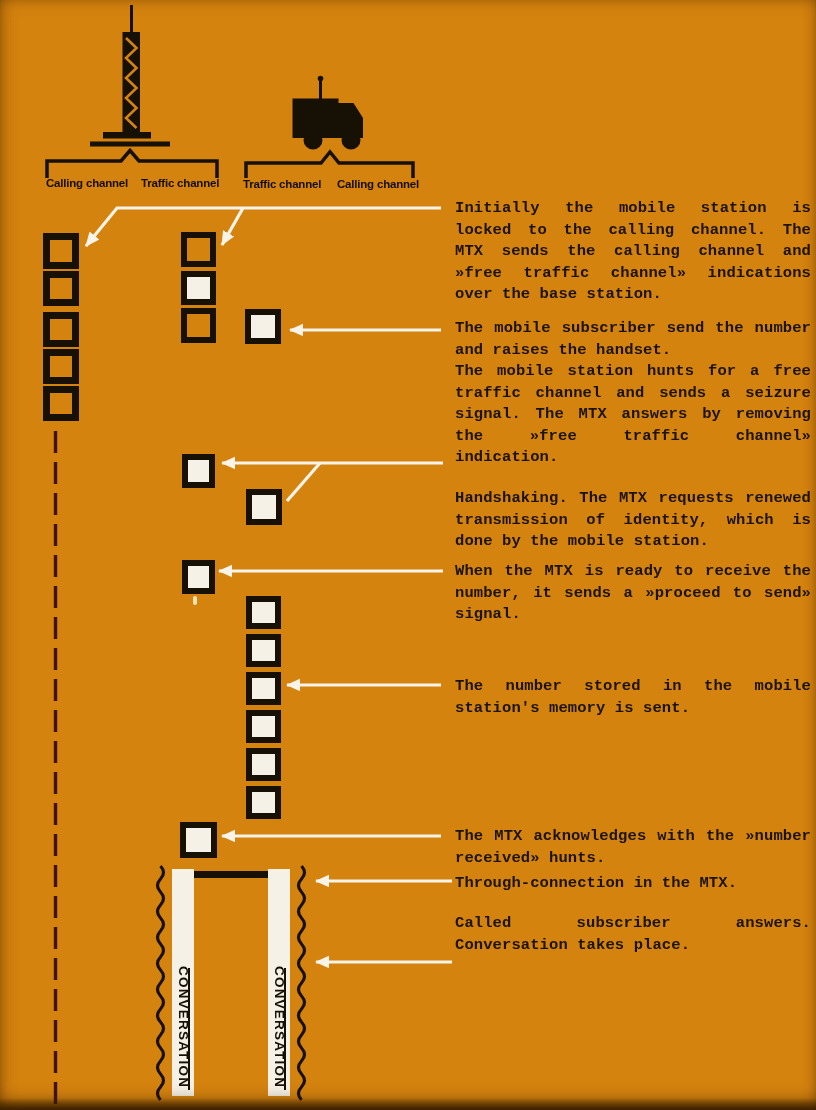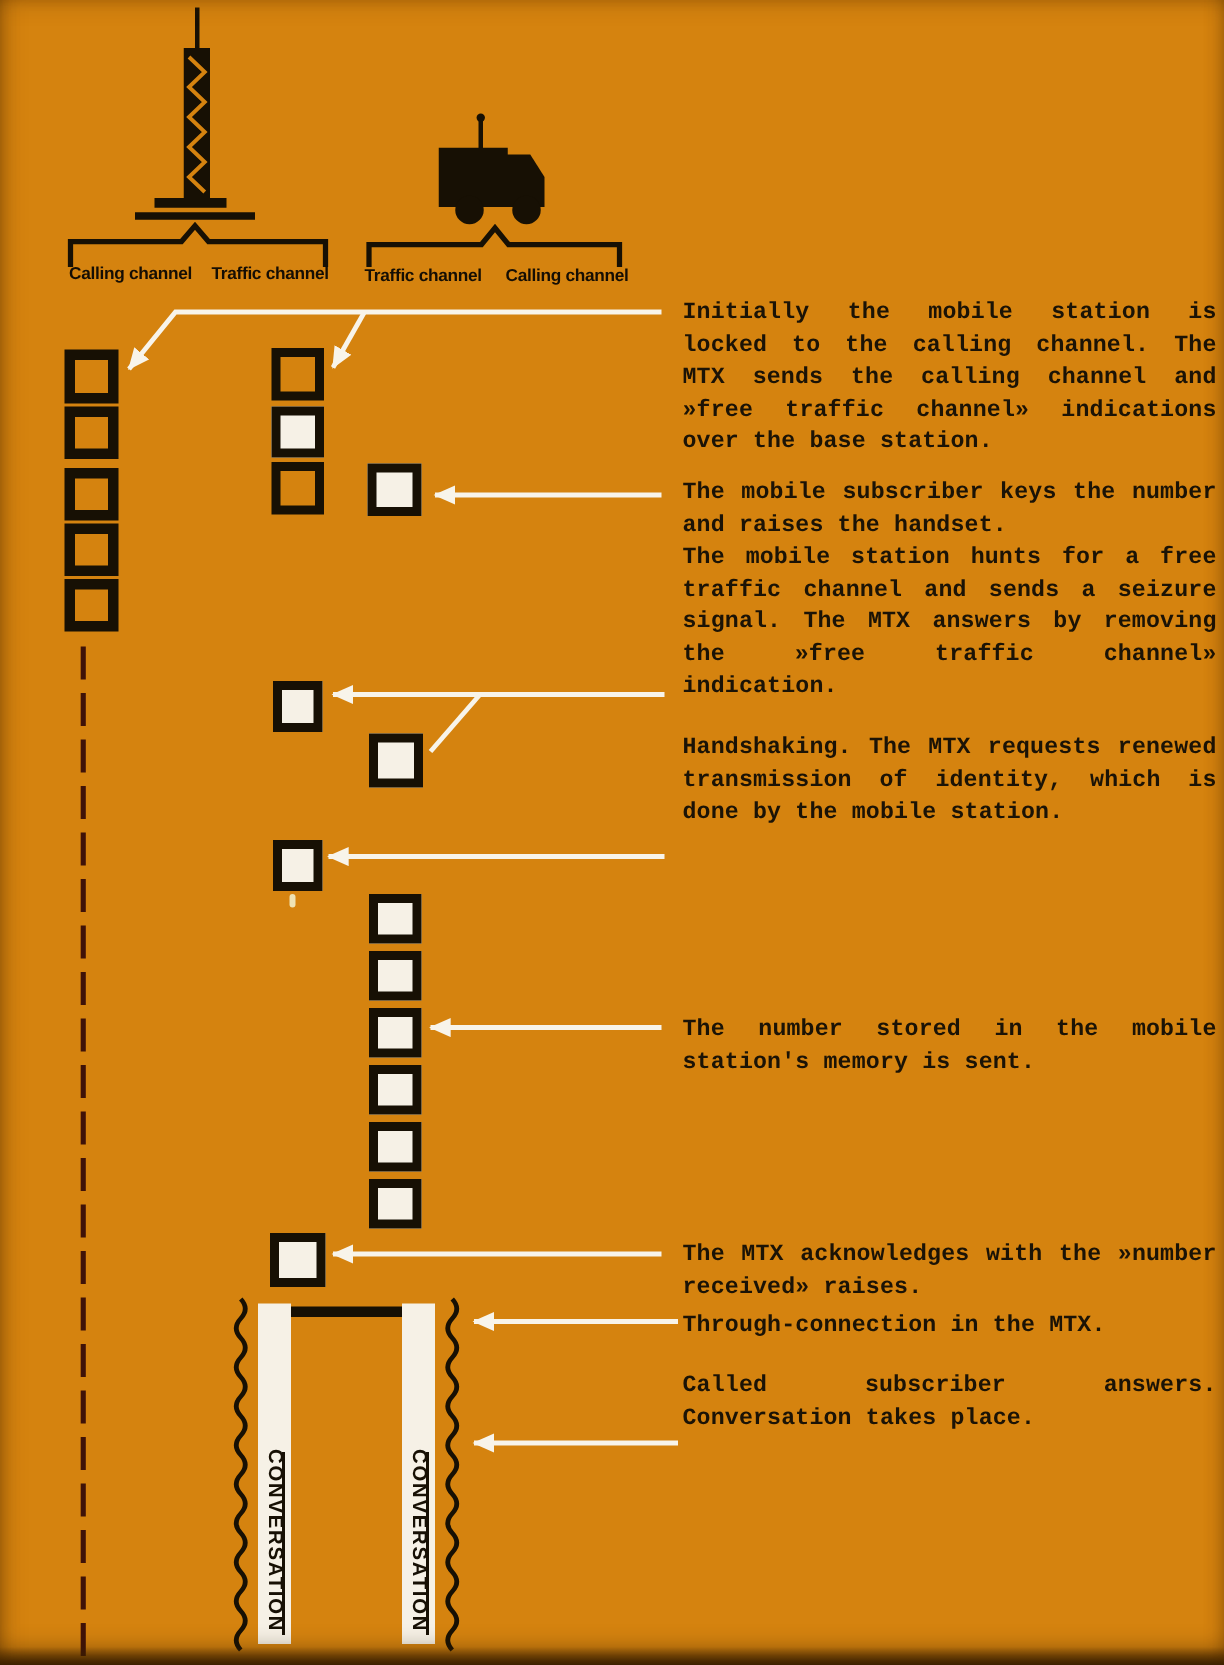--- a/index.html
+++ b/index.html
@@ -128,31 +128,34 @@
   <div class="bar" style="left:268px;top:869px;height:227px;"></div>
   <div class="convo" style="left:172px;top:966px;height:128px;">CONVERSATION</div>
   <div class="convo" style="left:268px;top:966px;height:128px;">CONVERSATION</div>
   <div class="convo-rule" style="left:188px;top:968px;height:122px;"></div>
   <div class="convo-rule" style="left:284px;top:968px;height:122px;"></div>
 
   <div class="ann" style="top:198px;">
     <p>Initially the mobile station is locked to the calling channel. The MTX sends the calling channel and »free traffic channel» indications over the base station.</p>
   </div>
   <div class="ann" style="top:318px;">
-    <p>The mobile subscriber keys the number and raises the handset.</p>
+    <p>The mobile subscriber send the number and raises the handset.</p>
     <p>The mobile station hunts for a free traffic channel and sends a seizure signal. The MTX answers by removing the »free traffic channel» indication.</p>
   </div>
   <div class="ann" style="top:454px;margin-top:34px;">
     <p>Handshaking. The MTX requests renewed transmission of identity, which is done by the mobile station.</p>
   </div>
+  <div class="ann" style="top:561px;">
+    <p>When the MTX is ready to receive the number, it sends a »proceed to send» signal.</p>
+  </div>
   <div class="ann" style="top:676px;">
     <p>The number stored in the mobile station's memory is sent.</p>
   </div>
   <div class="ann" style="top:826px;">
-    <p>The MTX acknowledges with the »number received» raises.</p>
+    <p>The MTX acknowledges with the »number received» hunts.</p>
   </div>
   <div class="ann" style="top:873px;">
     <p>Through-connection in the MTX.</p>
   </div>
   <div class="ann" style="top:913px;">
     <p>Called subscriber answers. Conversation takes place.</p>
   </div>
 
   <div class="bottom-band"></div>
   <div class="vignette"></div>

